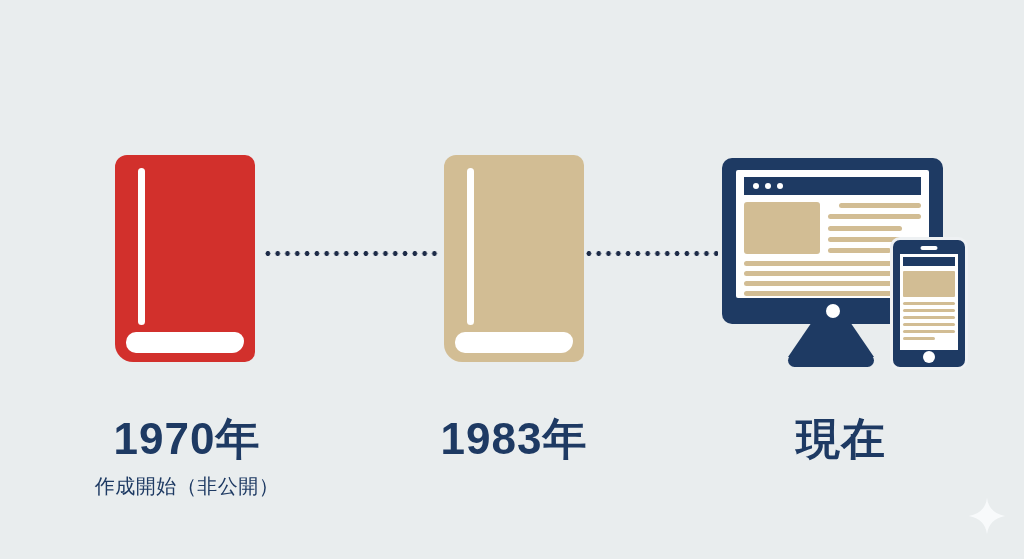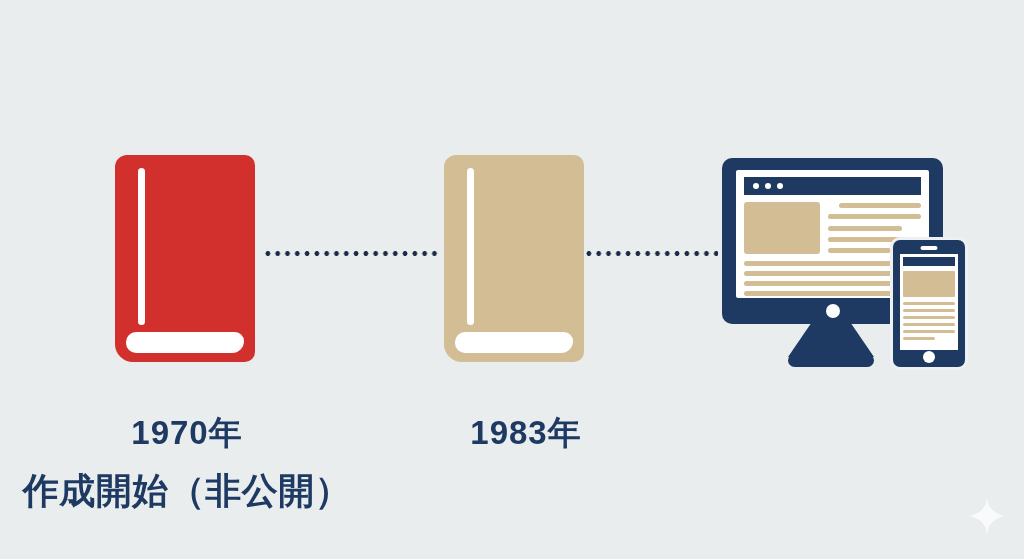--- a/index.html
+++ b/index.html
@@ -60,22 +60,22 @@
     background:var(--white);padding:3px;}
   .p-bar{height:9px;background:var(--navy);}
   .p-img{height:26px;background:var(--tan);margin-top:5px;border-radius:1px;}
   .p-lines{margin-top:5px;display:flex;flex-direction:column;gap:4px;}
   .pln{display:block;height:3px;background:var(--tan);border-radius:1.5px;}
   .home-btn{position:absolute;bottom:4px;left:50%;transform:translateX(-50%);
     width:12px;height:12px;border-radius:50%;background:var(--white);}
 
   
   .label{position:absolute;top:413px;width:330px;text-align:center;color:var(--text);}
-  .year{font-size:33px;font-weight:700;line-height:1.2;letter-spacing:1px;}
-  .caption{font-size:36px;font-weight:700;line-height:1.2;margin-top:16px;letter-spacing:0.5px;}
+  .year{font-size:44px;font-weight:700;line-height:1.2;letter-spacing:1px;}
+  .caption{font-size:20px;font-weight:400;line-height:1.2;margin-top:8px;letter-spacing:0.5px;}
 
   
   .sparkle{position:absolute;left:968px;top:497px;opacity:0.9;}
 </style>
 </head>
 <body style="background: rgb(233, 237, 238);">
 
 <div class="canvas">
 
   <div class="book book-red" style="left:115px;top:155px;">
@@ -141,23 +141,24 @@
         </div>
       </div>
       <div class="home-btn"></div>
     </div>
   </div>
 
   <div class="label" style="left:22px;">
     <div class="year">1970年</div>
     <div class="caption">作成開始（非公開）</div>
   </div>
-  <div class="label" style="left:361px;">
+  <div class="label" style="left:349px;">
     <div class="year">1983年</div>
   </div>
   <div class="label" style="left:676px;">
+    <div class="year">現在</div>
   </div>
 
   <svg class="sparkle" width="38" height="38" viewBox="0 0 38 38">
     <path d="M19 1 Q21 16 37 19 Q21 22 19 37 Q17 22 1 19 Q17 16 19 1 Z" fill="var(--sparkle)"></path>
   </svg>
 
 </div>
 
 </body></html>

